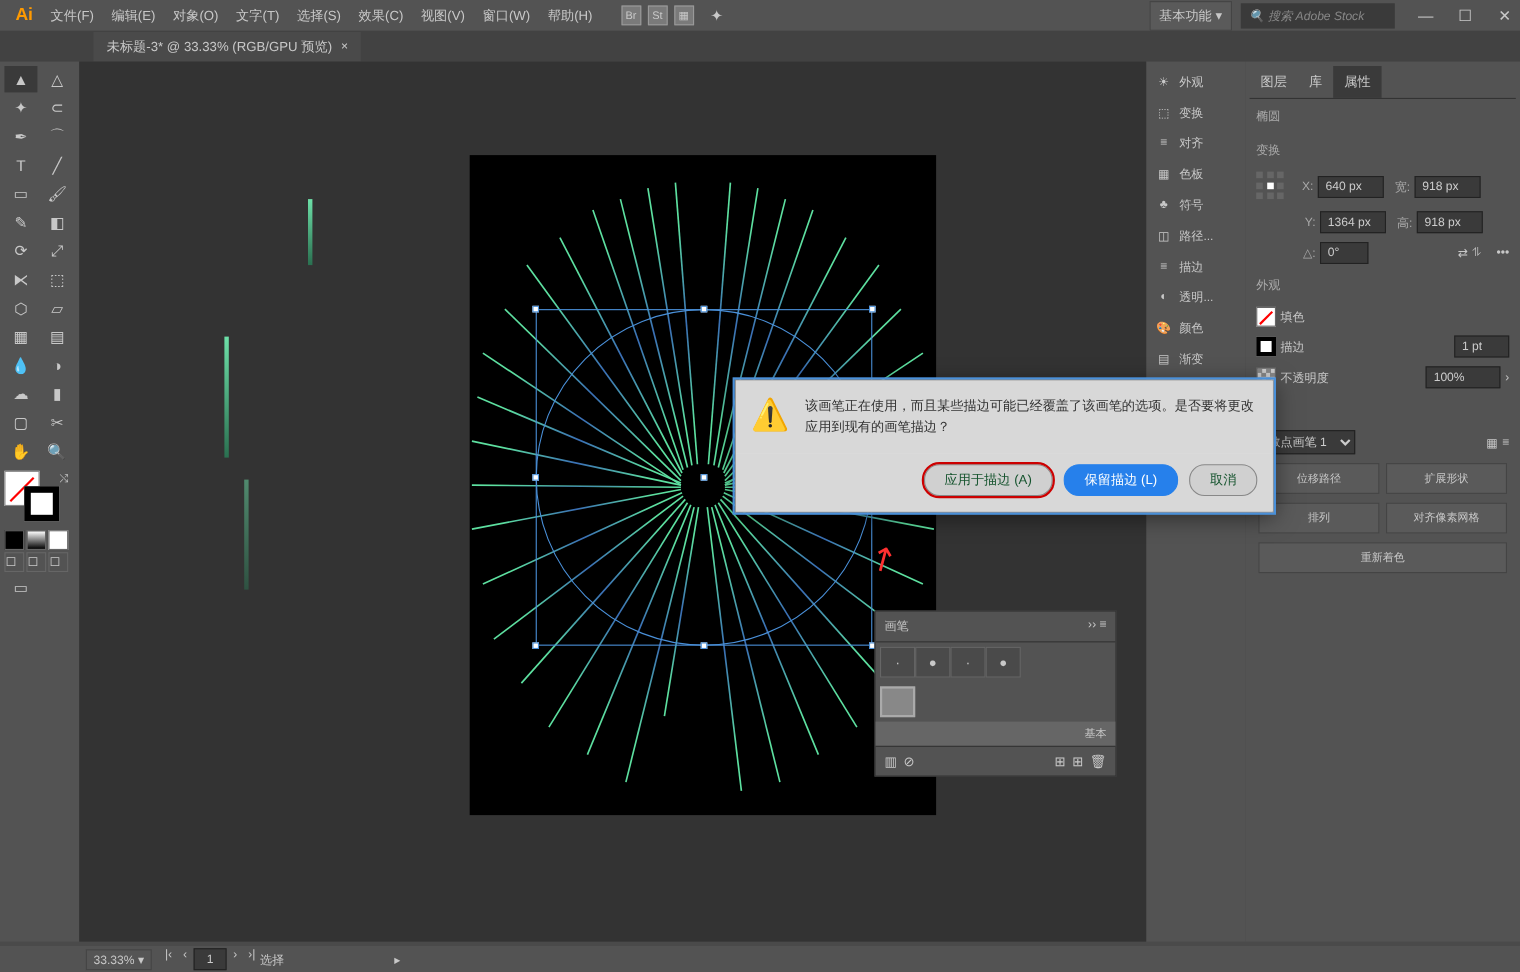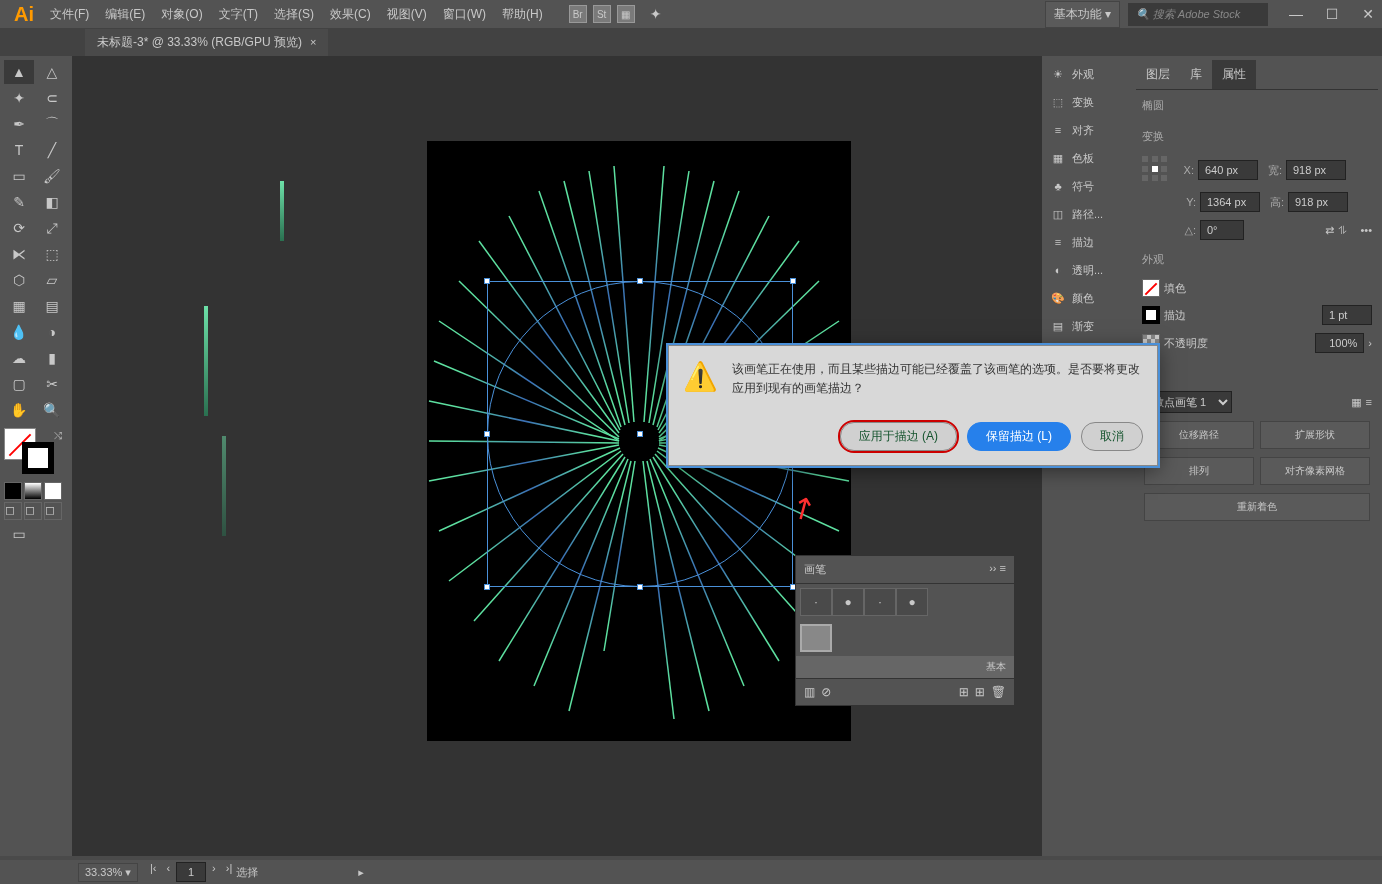--- a/index.html
+++ b/index.html
@@ -1,18 +1,18 @@
 <!DOCTYPE html>
 <html><head>
 <meta charset="utf-8">
 <style>
 *{margin:0;padding:0;box-sizing:border-box;font-family:"Microsoft YaHei",sans-serif;user-select:none}
 body{background:#4a4a4a;width:1382px;height:884px;overflow:hidden;position:relative;color:#c8c8c8;font-size:12px}
 .topbar{height:28px;background:#535353;display:flex;align-items:center;padding:0 4px}
-.ai-logo{color:#ff9a00;font-weight:bold;font-size:20px;margin:0 10px}
+.ai-logo{color:#ff9a00;font-weight:bold;font-size:16px;margin:0 10px}
 .menu{display:flex;gap:4px}
 .menu-item{padding:4px 6px;font-size:12px;cursor:pointer}
 .top-icons{display:flex;gap:6px;margin-left:20px;align-items:center}
 .ticon{width:18px;height:18px;background:#7a7a7a;border:1px solid #999;display:flex;align-items:center;justify-content:center;font-size:10px}
 .top-right{margin-left:auto;display:flex;align-items:center;gap:8px}
 .workspace-btn{background:#5a5a5a;padding:4px 8px;border:1px solid #444}
 .search-stock{background:#3a3a3a;padding:4px 8px;width:140px;color:#888;font-size:11px;font-style:italic}
 .win-btns{display:flex;gap:16px;margin-left:10px}
 .win-btn{width:20px;height:20px;display:flex;align-items:center;justify-content:center;font-size:14px}
 .tabbar{height:28px;background:#424242;display:flex;align-items:center;padding-left:85px}
@@ -328,21 +328,21 @@
       <span>填色</span>
     </div>
     <div class="prop-row">
       <span class="sw-box" style="border:4px solid #000;background:#fff"></span>
       <span>描边</span>
       <input class="prop-input" style="width: 50px; margin-left: auto;" value="1 pt">
     </div>
     <div class="prop-row">
       <span class="sw-box" style="background:repeating-conic-gradient(#888 0 25%,#ccc 0 50%) 0/8px 8px"></span>
       <span>不透明度</span>
-      <input class="prop-input" style="width: 49px; margin-left: auto; text-align: right;" value="100%">
+      <input class="prop-input" style="width: 68px; margin-left: auto;" value="100%">
       <span>›</span>
     </div>
     <div class="prop-row" style="margin-top:30px">
       <select class="prop-input" style="width:90px"><option>散点画笔 1</option></select>
       <span style="margin-left:auto">▦</span>
       <span>≡</span>
     </div>
     <div class="qa-row">
       <span class="qa-btn">位移路径</span>
       <span class="qa-btn">扩展形状</span>

